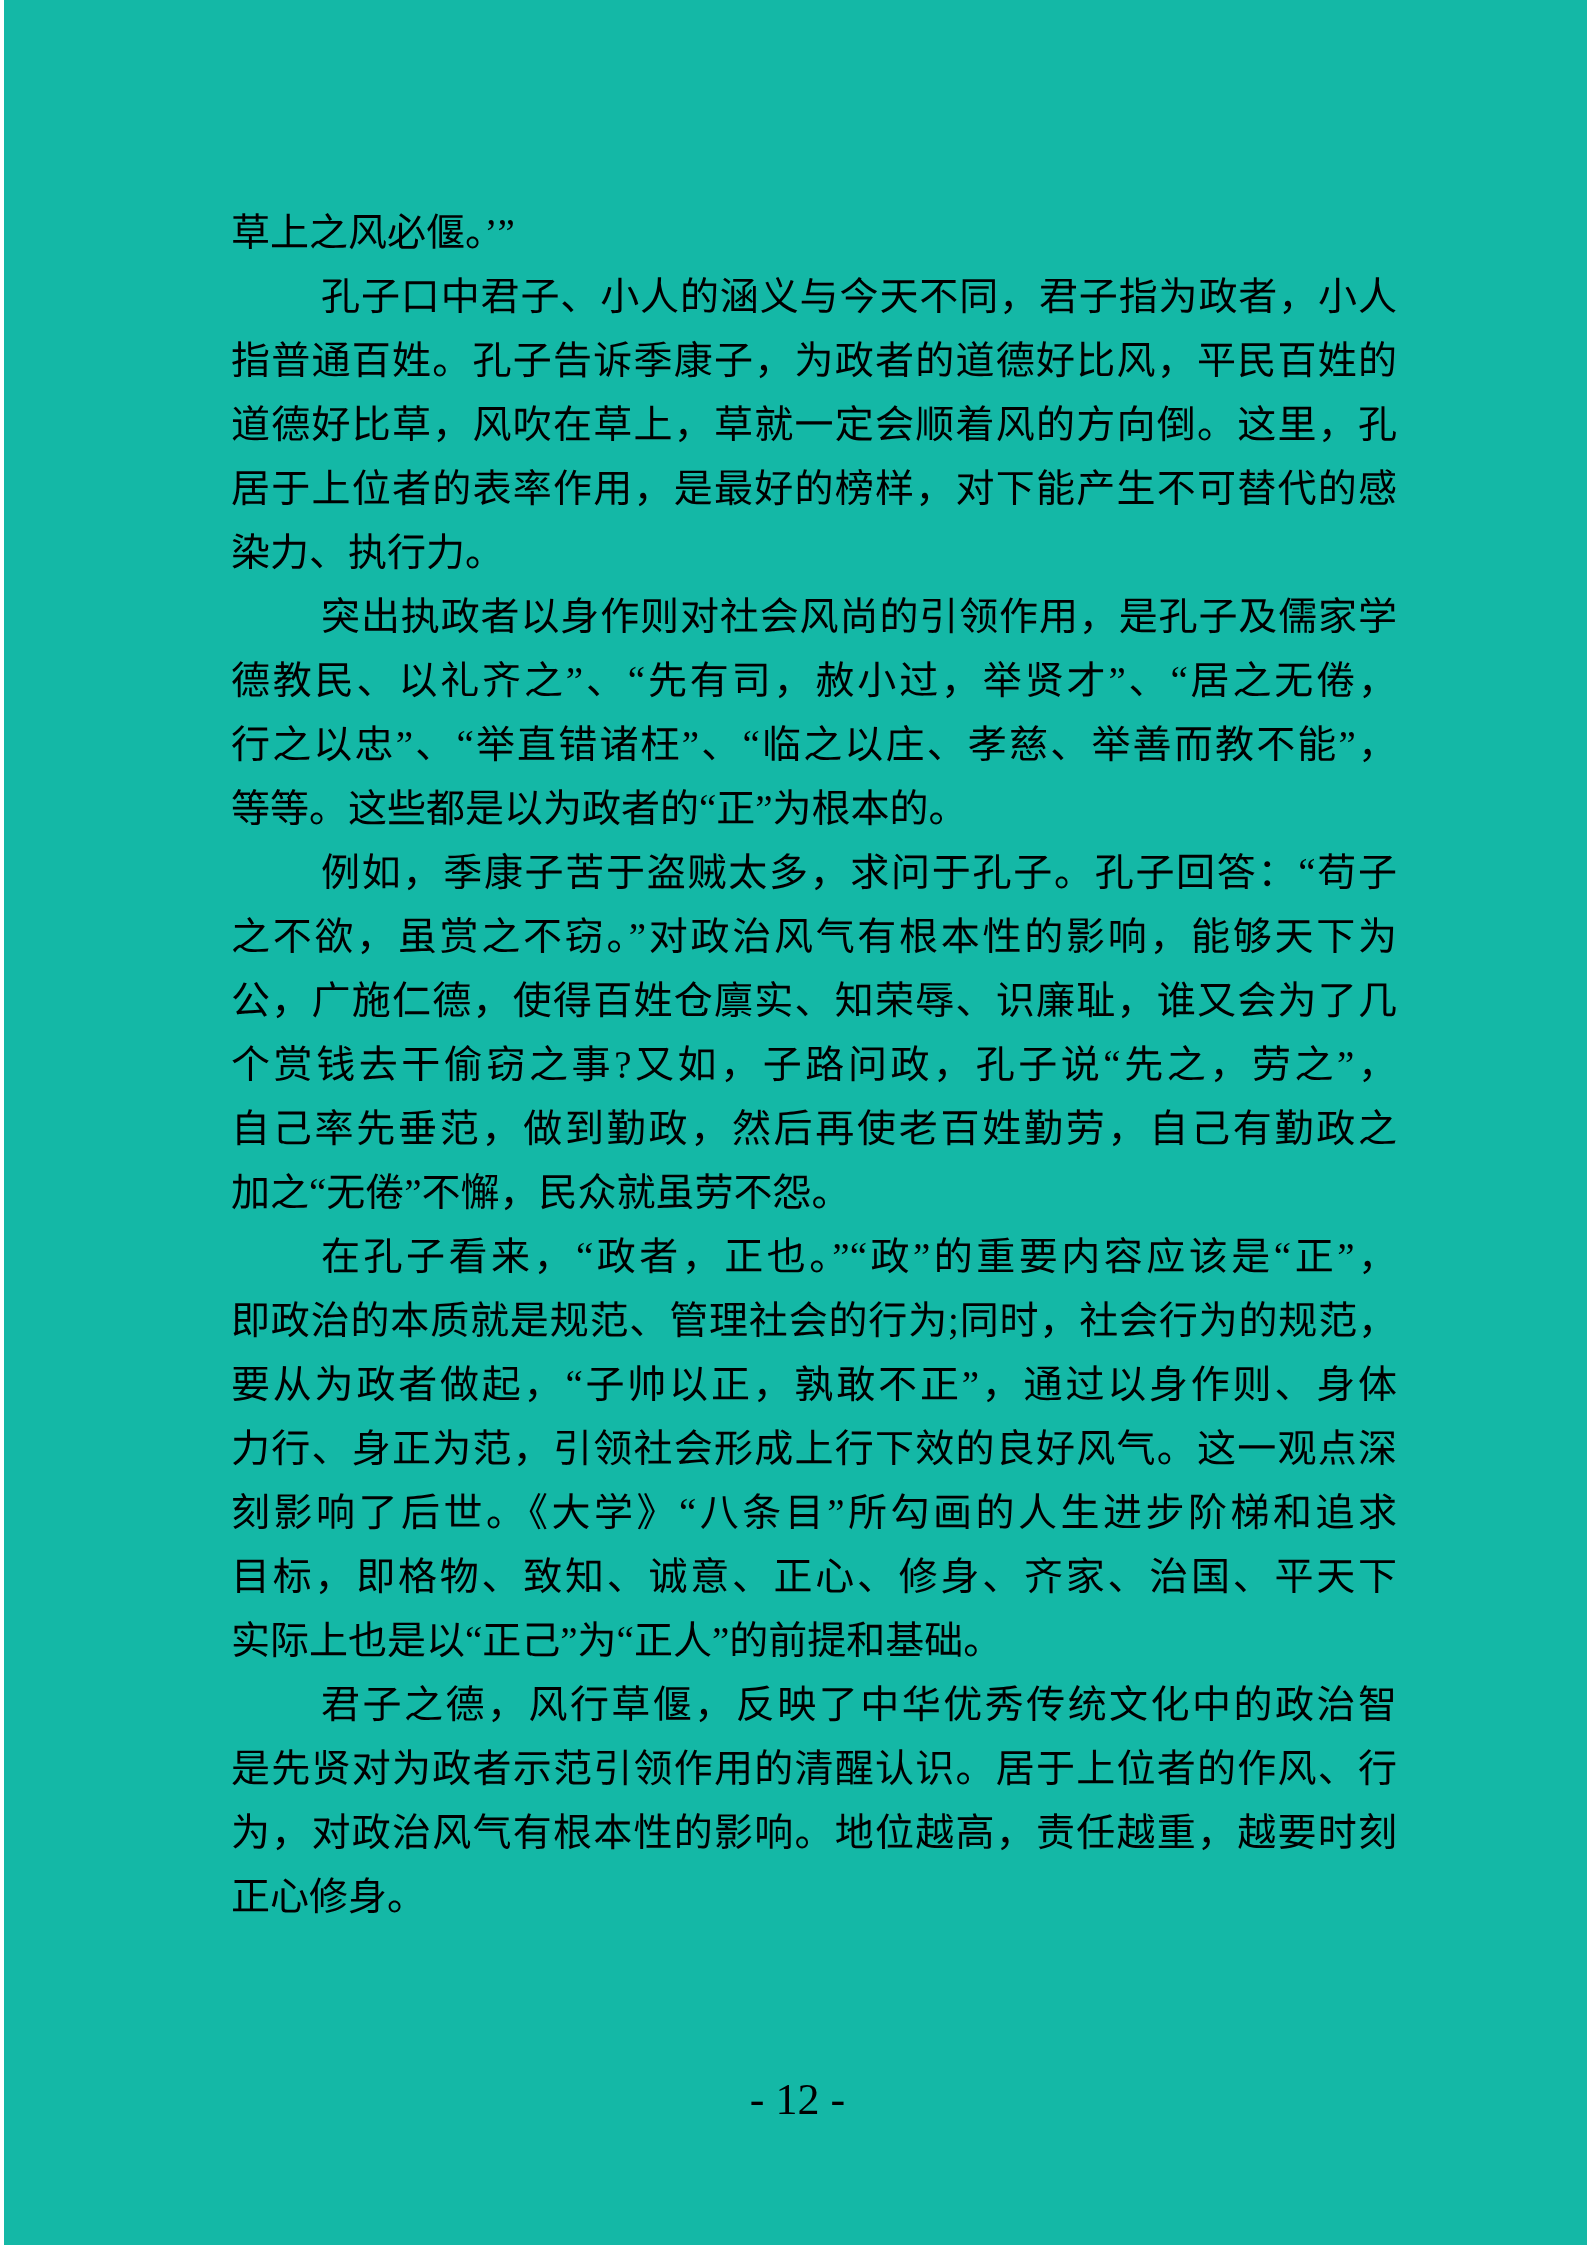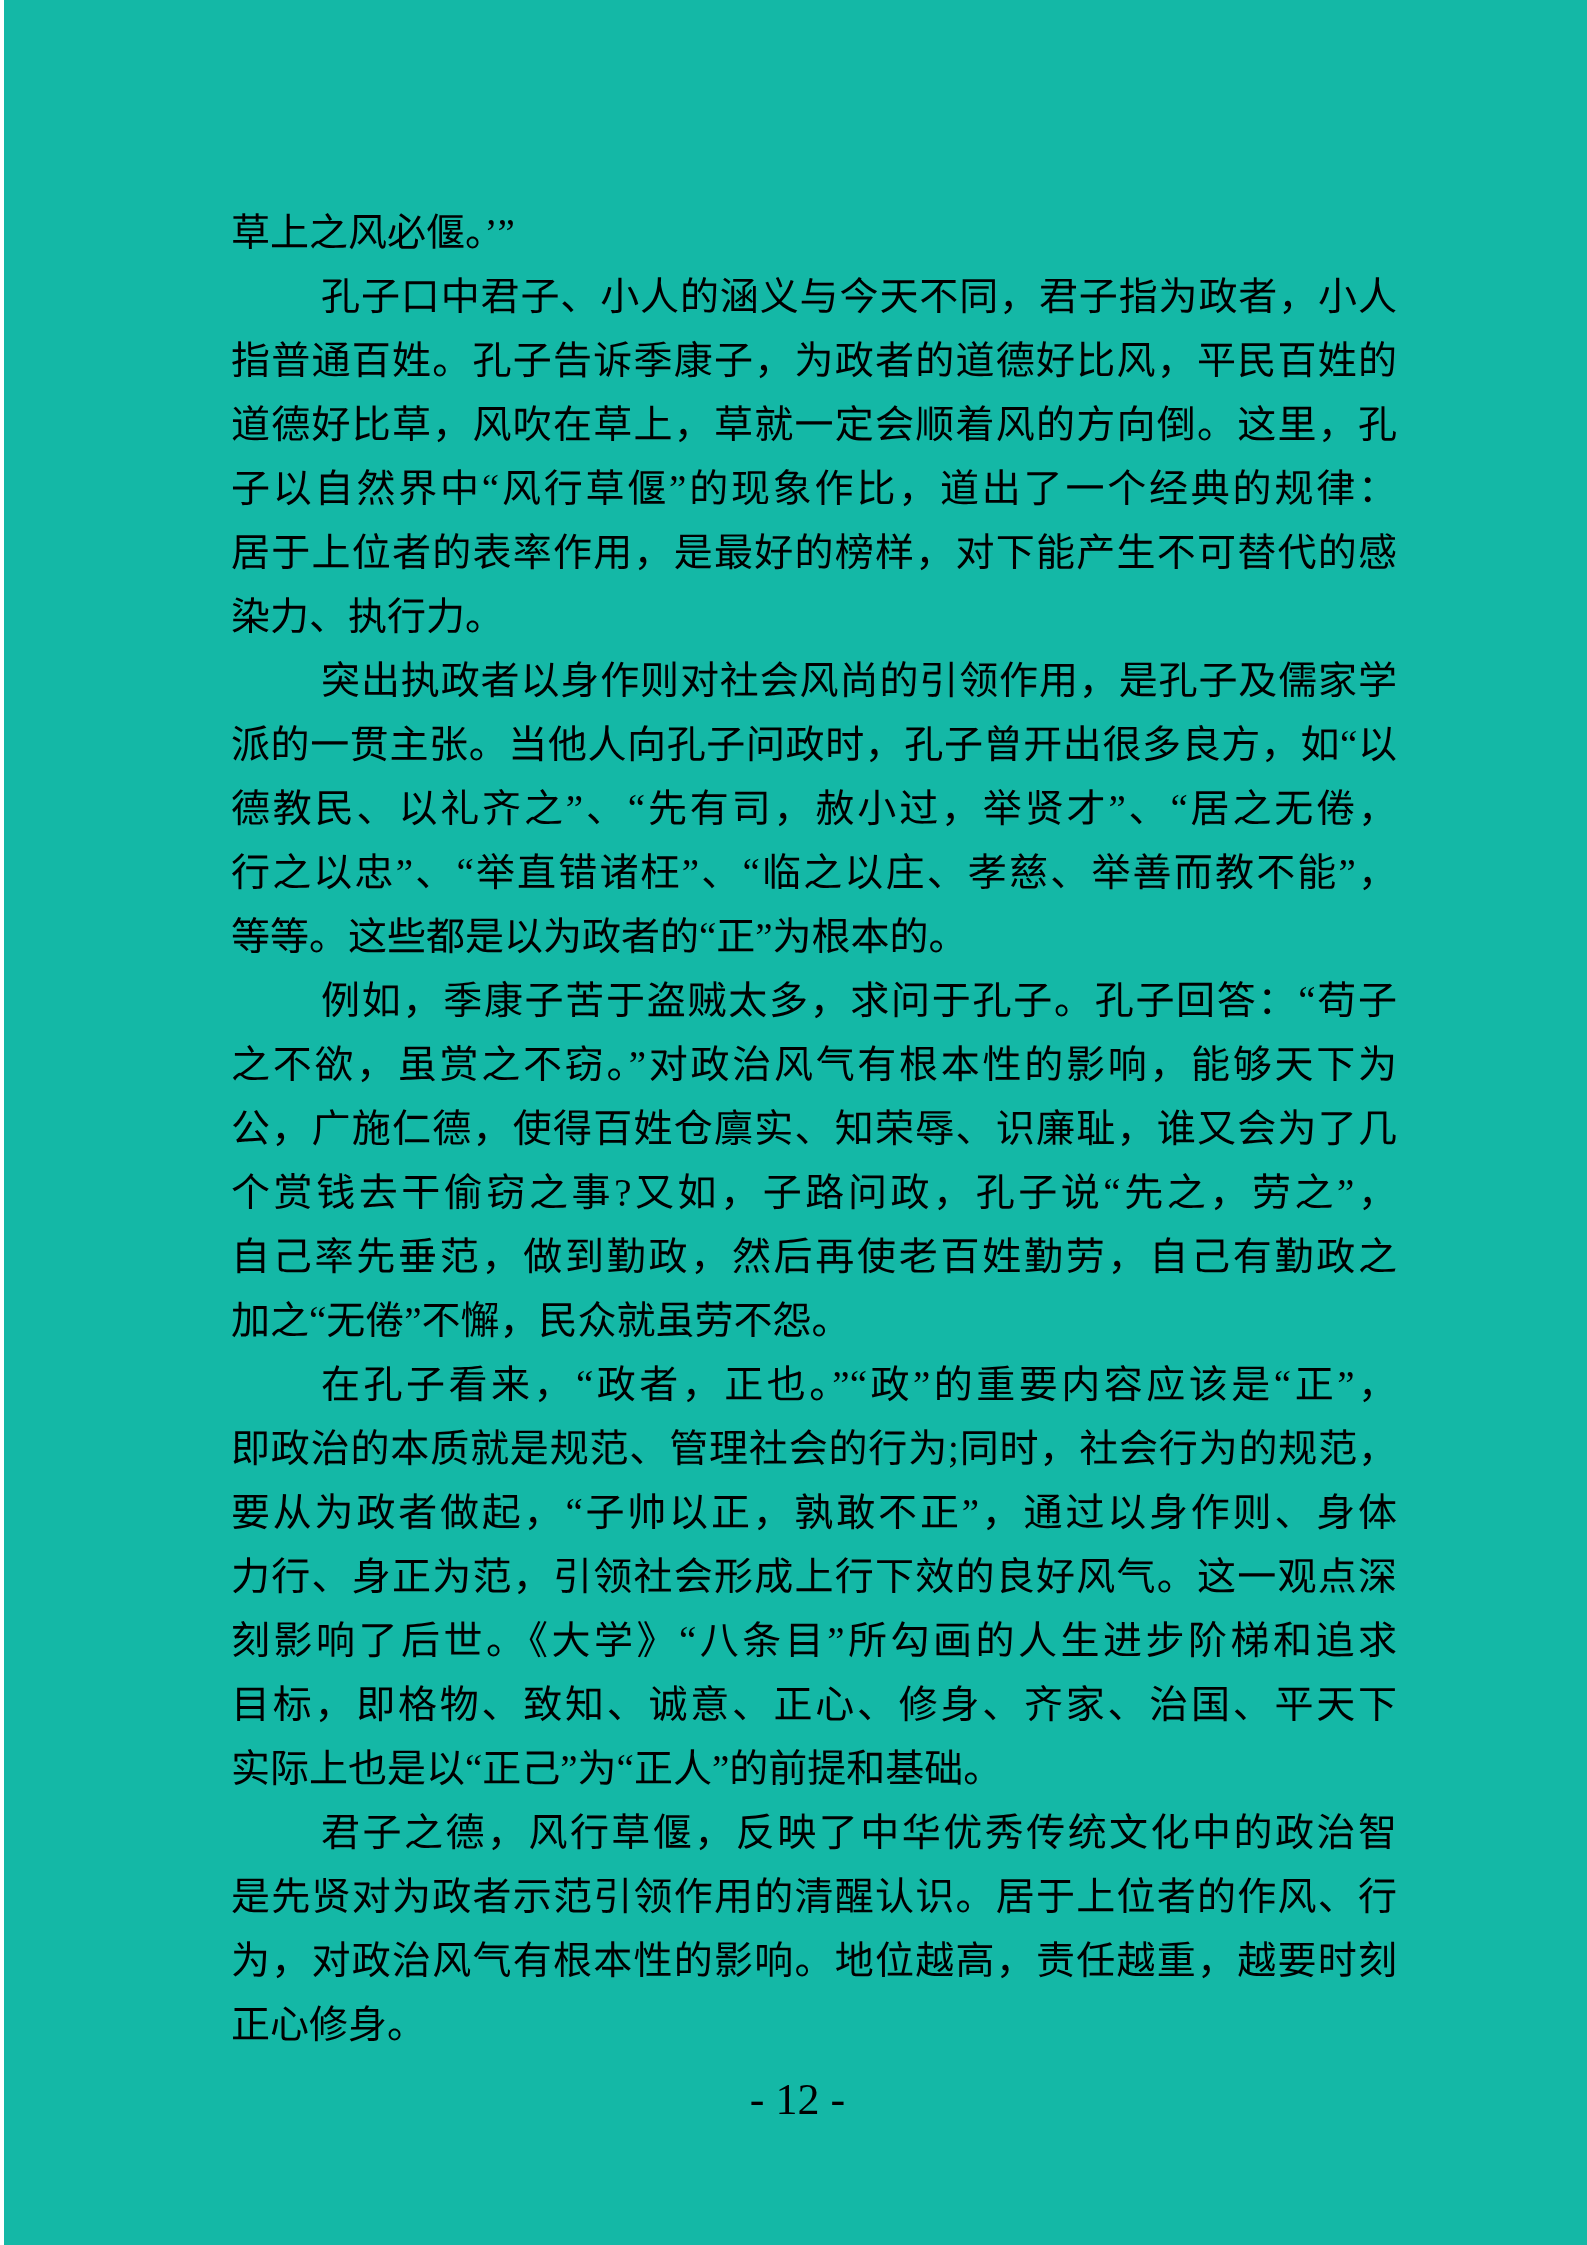--- a/index.html
+++ b/index.html
@@ -60,25 +60,23 @@
 </style>
 </head>
 <body>
 
 <div class="page">
   <div class="text-block">
       <div class="line end">草上之风必偃。’”</div>
       <div class="line indent">孔子口中君子、小人的涵义与今天不同，君子指为政者，小人</div>
       <div class="line">指普通百姓。孔子告诉季康子，为政者的道德好比风，平民百姓的</div>
       <div class="line">道德好比草，风吹在草上，草就一定会顺着风的方向倒。这里，孔</div>
-      <div class="line">子以自然界中“风行草偃”的现象作比，道出了一个经典的规律：</div>
       <div class="line">居于上位者的表率作用，是最好的榜样，对下能产生不可替代的感</div>
       <div class="line end">染力、执行力。</div>
       <div class="line indent">突出执政者以身作则对社会风尚的引领作用，是孔子及儒家学</div>
-      <div class="line">派的一贯主张。当他人向孔子问政时，孔子曾开出很多良方，如“以</div>
       <div class="line">德教民、以礼齐之”、“先有司，赦小过，举贤才”、“居之无倦，</div>
       <div class="line">行之以忠”、“举直错诸枉”、“临之以庄、孝慈、举善而教不能”，</div>
       <div class="line end">等等。这些都是以为政者的“正”为根本的。</div>
       <div class="line indent">例如，季康子苦于盗贼太多，求问于孔子。孔子回答：“苟子</div>
       <div class="line">之不欲，虽赏之不窃。”对政治风气有根本性的影响，能够天下为</div>
       <div class="line">公，广施仁德，使得百姓仓廪实、知荣辱、识廉耻，谁又会为了几</div>
       <div class="line">个赏钱去干偷窃之事?又如，子路问政，孔子说“先之，劳之”，</div>
       <div class="line">自己率先垂范，做到勤政，然后再使老百姓勤劳，自己有勤政之劳，</div>
       <div class="line end">加之“无倦”不懈，民众就虽劳不怨。</div>
       <div class="line indent">在孔子看来，“政者，正也。”“政”的重要内容应该是“正”，</div>

